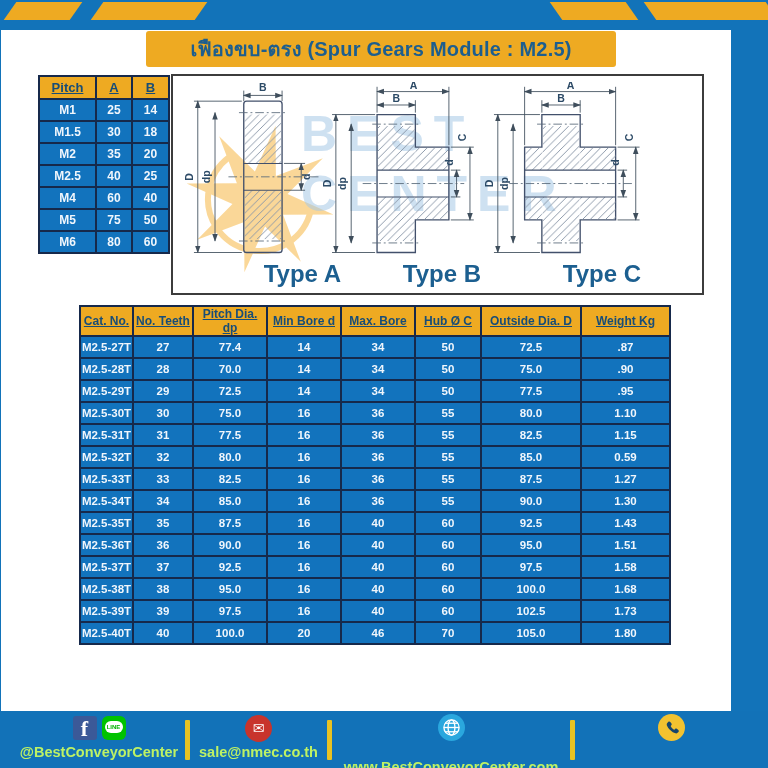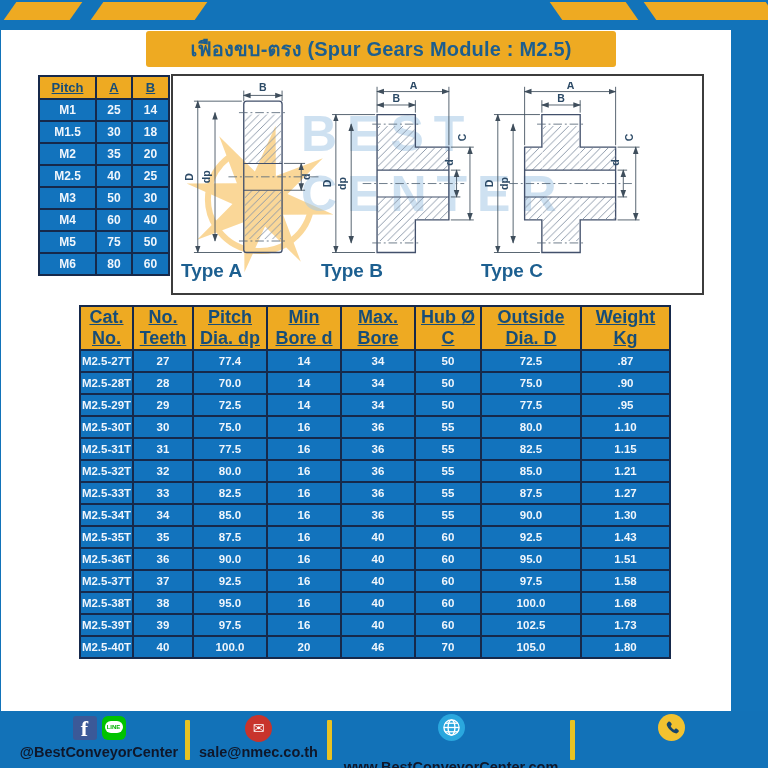--- a/index.html
+++ b/index.html
@@ -27,31 +27,31 @@
   .pitch-table th{height:21px;font-size:13px;}
   .pitch-table td{height:20px;font-size:12px;}
 
   
   .drawings{position:absolute;left:170px;top:44px;width:529px;height:217px;border:2px solid #3c3c3c;background:#fff;}
   .watermark{position:absolute;left:0;top:0;width:100%;height:100%;overflow:hidden;pointer-events:none;}
   .wm-text{position:absolute;left:128px;top:28px;font-size:50px;font-weight:900;color:rgba(165,200,230,.55);
     letter-spacing:10px;line-height:60px;white-space:nowrap;}
   .wm-star{position:absolute;left:2px;top:28px;opacity:.45;}
   .dwg{position:absolute;top:6px;}
-  .dwg-label{position:absolute;top:184px;font-size:19px;font-weight:800;color:#1c5f90;width:160px;text-align:left;}
+  .dwg-label{position:absolute;top:184px;font-size:24px;font-weight:800;color:#1c5f90;width:160px;text-align:right;}
 
   
   .main-table{position:absolute;left:78px;top:275px;width:590px;}
-  .main-table th{height:26px;font-size:18px;}
+  .main-table th{height:26px;font-size:12px;}
   .main-table td{height:20px;font-size:11.5px;}
 
   
   .footer{position:absolute;left:0;bottom:0;width:768px;height:57px;background:#1272b8;display:flex;align-items:stretch;}
   .fgroup{display:flex;flex-direction:column;align-items:center;justify-content:flex-start;padding-top:3px;}
-  .fgroup .ftext{font-size:14.5px;font-weight:800;color:#0f172a;margin-top:2px;white-space:nowrap;}
+  .fgroup .ftext{font-size:14.5px;font-weight:800;color:#bef264;margin-top:2px;white-space:nowrap;}
   .fsep{width:5px;height:40px;background:#e8c222;align-self:center;border-radius:1px;}
   .icon-row{display:flex;gap:5px;align-items:center;height:28px;}
   .fb-icon{width:24px;height:24px;background:#3b5998;border-radius:3px;color:#fff;font-weight:bold;
     font-family:"Liberation Serif",serif;font-size:22px;line-height:26px;text-align:center;overflow:hidden;}
   .line-icon{width:24px;height:24px;background:#00c300;border-radius:6px;position:relative;}
   .line-bubble{position:absolute;left:3px;top:5px;width:18px;height:12px;background:#fff;border-radius:6px;
     font-size:6px;font-weight:bold;color:#00b300;text-align:center;line-height:12px;letter-spacing:0;}
   .circle-icon{width:27px;height:27px;border-radius:50%;display:flex;align-items:center;justify-content:center;}
   .email-icon{background:#c8342c;color:#fff;font-size:14px;}
   .globe-icon{background:#2aa7de;}
@@ -99,25 +99,20 @@
           </tr>
           <tr>
             <td>M2</td>
             <td>35</td>
             <td>20</td>
           </tr>
           <tr>
             <td>M2.5</td>
             <td>40</td>
             <td>25</td>
-          </tr>
-          <tr>
-            <td>M3</td>
-            <td>50</td>
-            <td>30</td>
           </tr>
           <tr>
             <td>M4</td>
             <td>60</td>
             <td>40</td>
           </tr>
           <tr>
             <td>M5</td>
             <td>75</td>
             <td>50</td>
@@ -368,21 +363,21 @@
             <td>1.15</td>
           </tr>
           <tr>
             <td>M2.5-32T</td>
             <td>32</td>
             <td>80.0</td>
             <td>16</td>
             <td>36</td>
             <td>55</td>
             <td>85.0</td>
-            <td>1.21</td>
+            <td>0.59</td>
           </tr>
           <tr>
             <td>M2.5-33T</td>
             <td>33</td>
             <td>82.5</td>
             <td>16</td>
             <td>36</td>
             <td>55</td>
             <td>87.5</td>
             <td>1.27</td>

